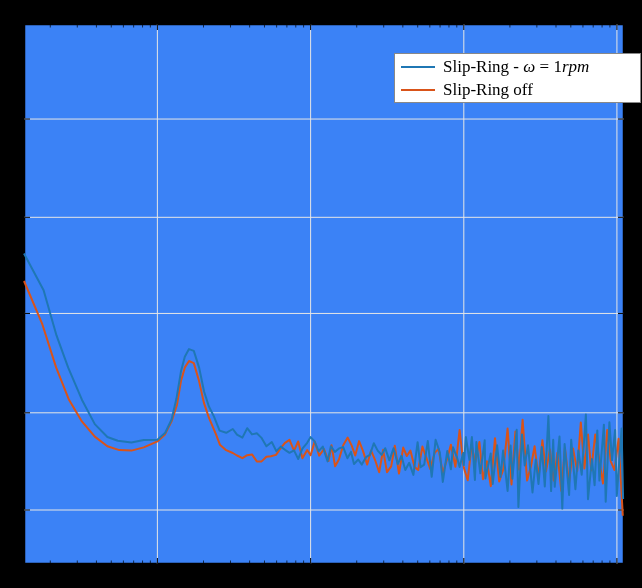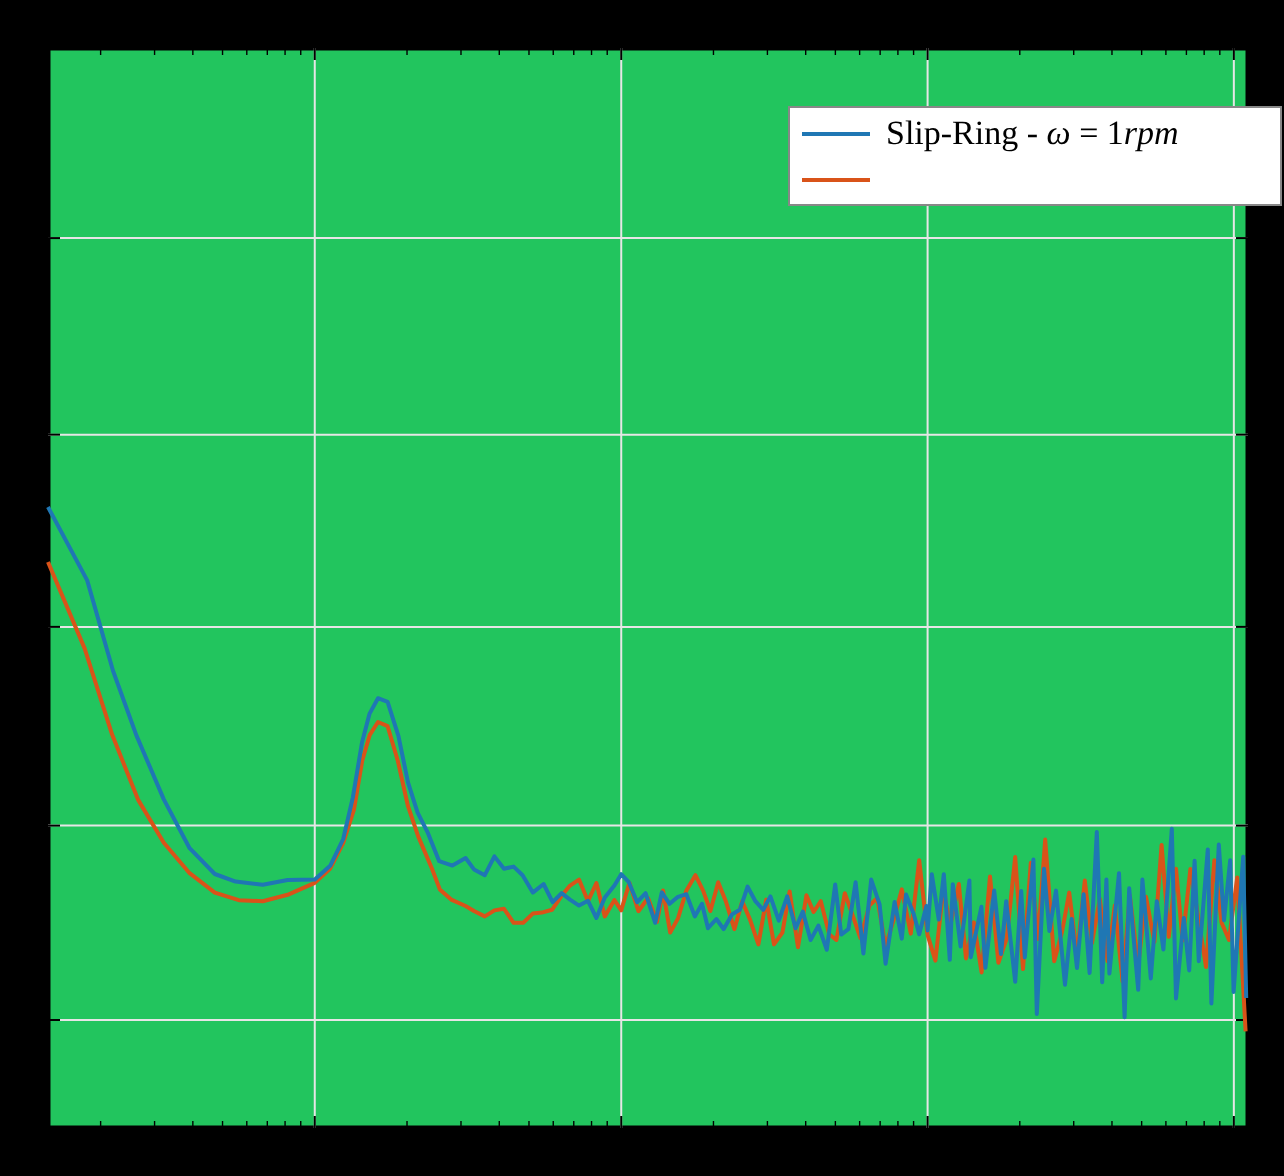--- a/index.html
+++ b/index.html
@@ -14,21 +14,21 @@
     position: relative;
     width: 642px;
     height: 588px;
   }
   #plot-area {
     position: absolute;
     left: 24px;
     top: 24px;
     width: 600px;
     height: 540px;
-    background: #22c55e;
+    background: #3b82f6;
     box-sizing: border-box;
   }
   
   #legend {
     position: absolute;
     left: 370px;
     top: 29px;
     width: 247px;
     height: 50px;
     background: #fff;
@@ -183,17 +183,18 @@
       <polyline id="blue-poly" fill="none" stroke="#1f77b4" stroke-width="2" stroke-linejoin="round" stroke-linecap="butt" points="0.0,229.5 19.6,266.2 32.5,311.4 44.2,343.7 57.9,375.7 70.8,400.1 83.4,413.0 93.8,416.8 107.4,418.4 119.8,416.0 133.4,415.7 141.2,408.7 147.6,395.5 152.4,374.8 157.0,347.3 160.8,332.8 165.0,325.1 169.8,326.9 175.2,343.9 180.0,367.2 184.8,382.3 190.0,392.6 195.6,406.6 202.2,408.8 208.8,405.0 213.0,410.7 218.4,413.6 223.2,404.2 228.0,410.4 232.8,409.3 237.3,413.6 242.4,422.3 247.8,418.0 252.3,427.1 256.8,422.6 261.0,425.8 265.5,428.8 270.0,426.4 274.2,435.0 278.4,424.7 283.2,418.8 286.6,413.1 290.4,417.1 294.6,427.1 298.8,422.6 303.6,437.4 306.9,422.2 310.8,427.9 315.0,424.4 319.2,423.1 323.4,434.2 327.0,427.9 330.0,440.1 334.2,435.5 337.8,440.6 342.0,433.2 345.9,430.9 349.8,419.3 353.7,426.6 357.6,430.9 361.2,424.2 365.4,436.3 369.6,424.2 373.8,440.1 377.4,431.8 381.3,446.0 385.2,438.8 389.4,450.9 393.6,418.2 396.6,443.3 400.2,440.6 403.8,417.1 407.7,452.8 411.6,415.8 415.8,428.2 418.8,457.9 423.3,427.0 426.9,445.3 429.0,423.3 432.9,433.1 435.6,443.1 439.2,429.0 439.8,441.2 441.9,413.1 445.4,435.8 447.9,413.1 450.9,455.9 452.4,418.1 456.3,449.3 460.7,416.3 461.4,454.6 466.7,429.4 468.7,459.9 473.1,421.3 476.5,453.0 479.1,426.6 483.6,466.9 486.6,421.5 488.4,454.7 492.7,405.8 494.4,483.0 498.0,410.4 500.7,441.5 504.0,421.3 508.5,468.4 511.8,435.5 514.5,460.0 517.8,423.1 520.8,462.5 524.4,392.0 527.1,467.1 529.2,415.8 530.7,462.8 535.5,412.6 538.3,484.6 540.6,420.1 545.1,470.9 547.2,415.8 551.4,465.2 554.4,426.6 557.7,450.7 561.9,390.4 564.0,475.2 567.9,435.0 570.6,461.2 573.3,406.4 575.4,456.6 579.9,400.7 581.7,477.7 585.4,398.3 588.0,436.1 591.1,406.1 592.8,472.0 597.6,404.4 599.1,475.0"></polyline>
     </svg>
 
     <div id="legend">
       <div class="legend-row">
         <span class="legend-swatch legend-on"></span>
         <span class="legend-text" id="legend-on-text">Slip-Ring - <i>ω</i> = 1<i>rpm</i></span>
       </div>
       <div class="legend-row">
         <span class="legend-swatch legend-off"></span>
+        <span class="legend-text" id="legend-off-text">Slip-Ring off</span>
       </div>
     </div>
 
   </div>
 </div>
 
 </body></html>

